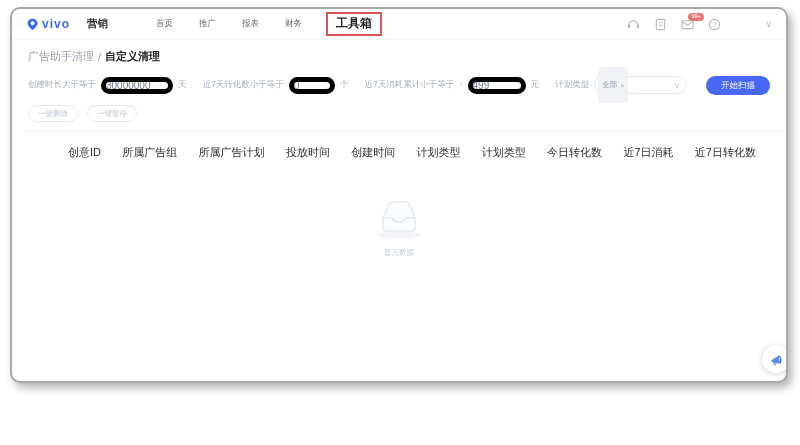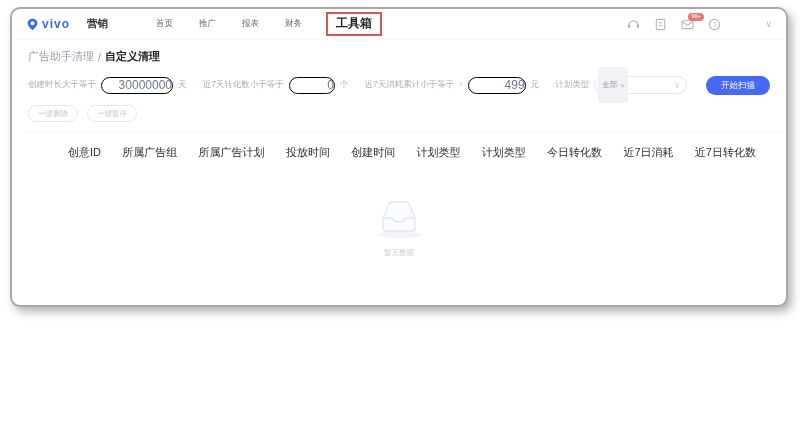--- a/index.html
+++ b/index.html
@@ -1,18 +1,18 @@
 <!DOCTYPE html>
 <html><head>
 <meta charset="utf-8">
 <style>
   * { box-sizing: border-box; margin: 0; padding: 0; }
   html,body { width:800px; height:445px; background:#ffffff; overflow:hidden;
     font-family:"Liberation Sans","DejaVu Sans",sans-serif; position:relative; }
-  .window { position:absolute; left:10px; top:7px; width:778px; height:300px;
+  .window { position:absolute; left:10px; top:7px; width:778px; height:376px;
     background:#fff; border:2px solid #a8a8a8; border-radius:10px;
     box-shadow:4px 5px 8px rgba(90,90,90,0.45); overflow:hidden; }
 
   
   .topnav { display:flex; align-items:center; height:30px; padding:0 14px; }
   .logo { display:flex; align-items:center; gap:3px; }
   .logo-mark { width:13px; height:13px; }
   .logo-text { color:#3B6BF5; font-weight:bold; font-size:12px; letter-spacing:1px; }
   .logo-suffix { color:#333; font-weight:bold; font-size:10.5px; margin-left:14px; }
   .nav-items { display:flex; gap:26px; margin-left:48px;text-align:right; }
@@ -30,22 +30,22 @@
   .breadcrumb { padding:9px 16px 5px; font-size:11px; display:flex; align-items:center; gap:4px;
     border-top:1px solid #f7f7f7; }
   .bc-parent { color:#9aa0ab; }
   .bc-sep { color:#9aa0ab; }
   .bc-current { color:#222; font-weight:bold; }
 
   
   .filters { display:flex; align-items:center; padding:7px 16px 4px; gap:5px; white-space:nowrap; }
   .f-label { font-size:8.5px; color:#a6aebc; }
   .f-help { font-size:6px; color:#b9c0cc; vertical-align:super; }
-  .pill-input { height:17px; border:1px solid #000000; border-radius:12px; background:#fff;
-    font-size:12px; color:#6a7widt180; text-align:right; color:#707a8a; outline:none; }
+  .pill-input { height:17px; border:5px solid #000000; border-radius:12px; background:#fff;
+    font-size:10px; color:#6a7widt180; text-align:left; color:#707a8a; outline:none; }
   .in-days { width:72px; }
   .in-conv { width:46px; }
   .in-cost { width:58px; }
   .f-unit { font-size:8.5px; color:#a6aebc; }
   .f-gap { width:8px; }
   .select-box { display:flex; align-items:center; width:118px; height:18px;
     border:1px solid #e3e7ef; border-radius:12px; padding:0 6px 0 3px; gap:4px; cursor:pointer; }
   .select-tag { background:#f1f2f5; color:#8a919f; font-size:7.5px; border-radius:3px;
     padding:13px 4px; display:flex; gap:3px; align-items:center; }
   .tag-x { color:#a7adb8; font-size:7px; cursor:pointer; }

